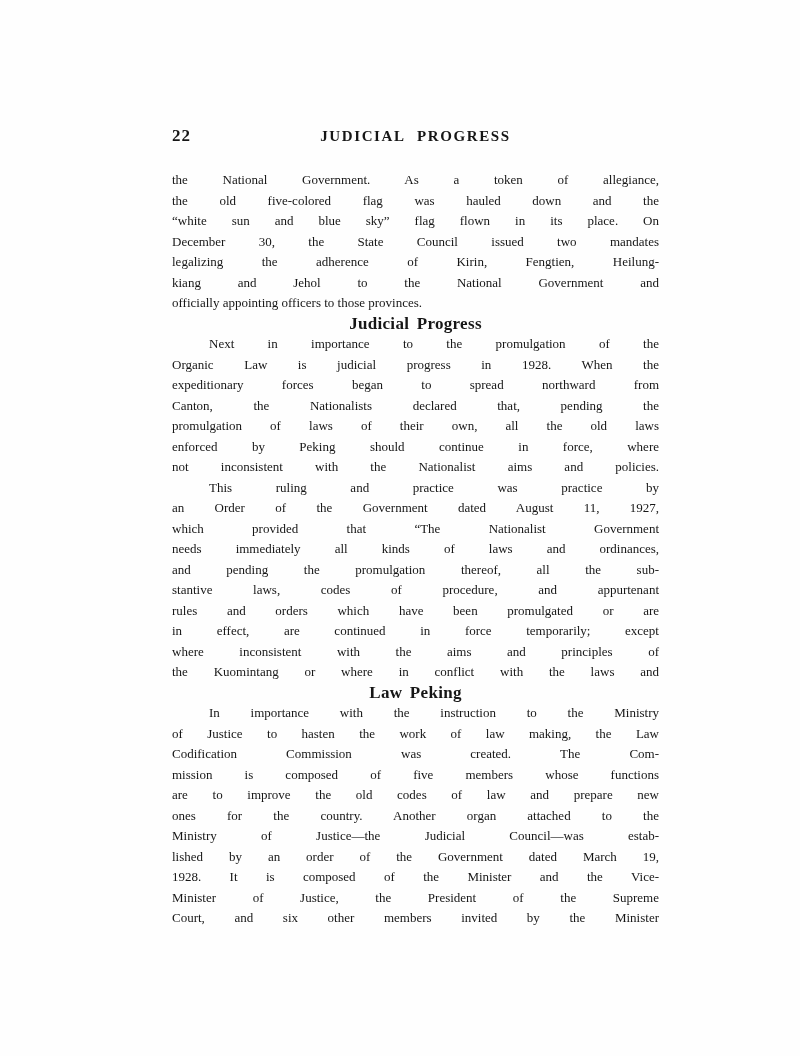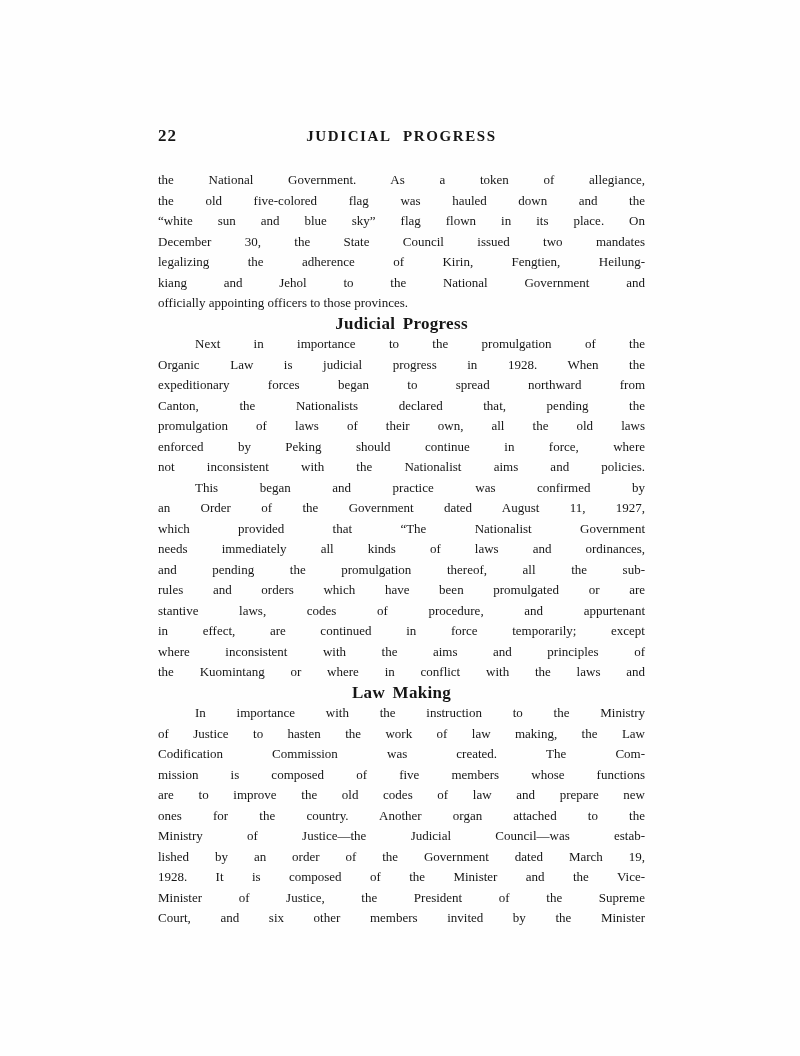--- a/index.html
+++ b/index.html
@@ -11,21 +11,21 @@
     position: relative;
     width: 800px;
     height: 1056px;
     background: #fefefe;
     overflow: hidden;
     font-family: "Liberation Serif", "DejaVu Serif", serif;
     color: #161616;
   }
   .column {
     position: absolute;
-    left: 158px;
+    left: 172px;
     top: 126px;
     width: 487px;
   }
   .running-header {
     position: relative;
     height: 20px;
     margin-bottom: 24px;
   }
   .page-number {
     position: absolute;
@@ -92,32 +92,32 @@
         <div class="paragraph">
           <div class="line indent">Next in importance to the promulgation of the</div>
           <div class="line">Organic Law is judicial progress in 1928. When the</div>
           <div class="line">expeditionary forces began to spread northward from</div>
           <div class="line">Canton, the Nationalists declared that, pending the</div>
           <div class="line">promulgation of laws of their own, all the old laws</div>
           <div class="line">enforced by Peking should continue in force, where</div>
           <div class="line">not inconsistent with the Nationalist aims and policies.</div>
         </div>
         <div class="paragraph">
-          <div class="line indent">This began and practice was confirmed by</div>
+          <div class="line indent">This ruling and practice was practice by</div>
           <div class="line">an Order of the Government dated August 11, 1927,</div>
           <div class="line">which provided that “The Nationalist Government</div>
           <div class="line">needs immediately all kinds of laws and ordinances,</div>
           <div class="line">and pending the promulgation thereof, all the sub-</div>
+          <div class="line">stantive laws, codes of procedure, and appurtenant</div>
           <div class="line">rules and orders which have been promulgated or are</div>
-          <div class="line">stantive laws, codes of procedure, and appurtenant</div>
           <div class="line">in effect, are continued in force temporarily; except</div>
           <div class="line">where inconsistent with the aims and principles of</div>
           <div class="line">the Kuomintang or where in conflict with the laws and</div>
         </div>
-        <div class="section-heading">Law Making</div>
+        <div class="section-heading">Law Peking</div>
         <div class="paragraph">
           <div class="line indent">In importance with the instruction to the Ministry</div>
           <div class="line">of Justice to hasten the work of law making, the Law</div>
           <div class="line">Codification Commission was created. The Com-</div>
           <div class="line">mission is composed of five members whose functions</div>
           <div class="line">are to improve the old codes of law and prepare new</div>
           <div class="line">ones for the country. Another organ attached to the</div>
           <div class="line">Ministry of Justice—the Judicial Council—was estab-</div>
           <div class="line">lished by an order of the Government dated March 19,</div>
           <div class="line">1928. It is composed of the Minister and the Vice-</div>

